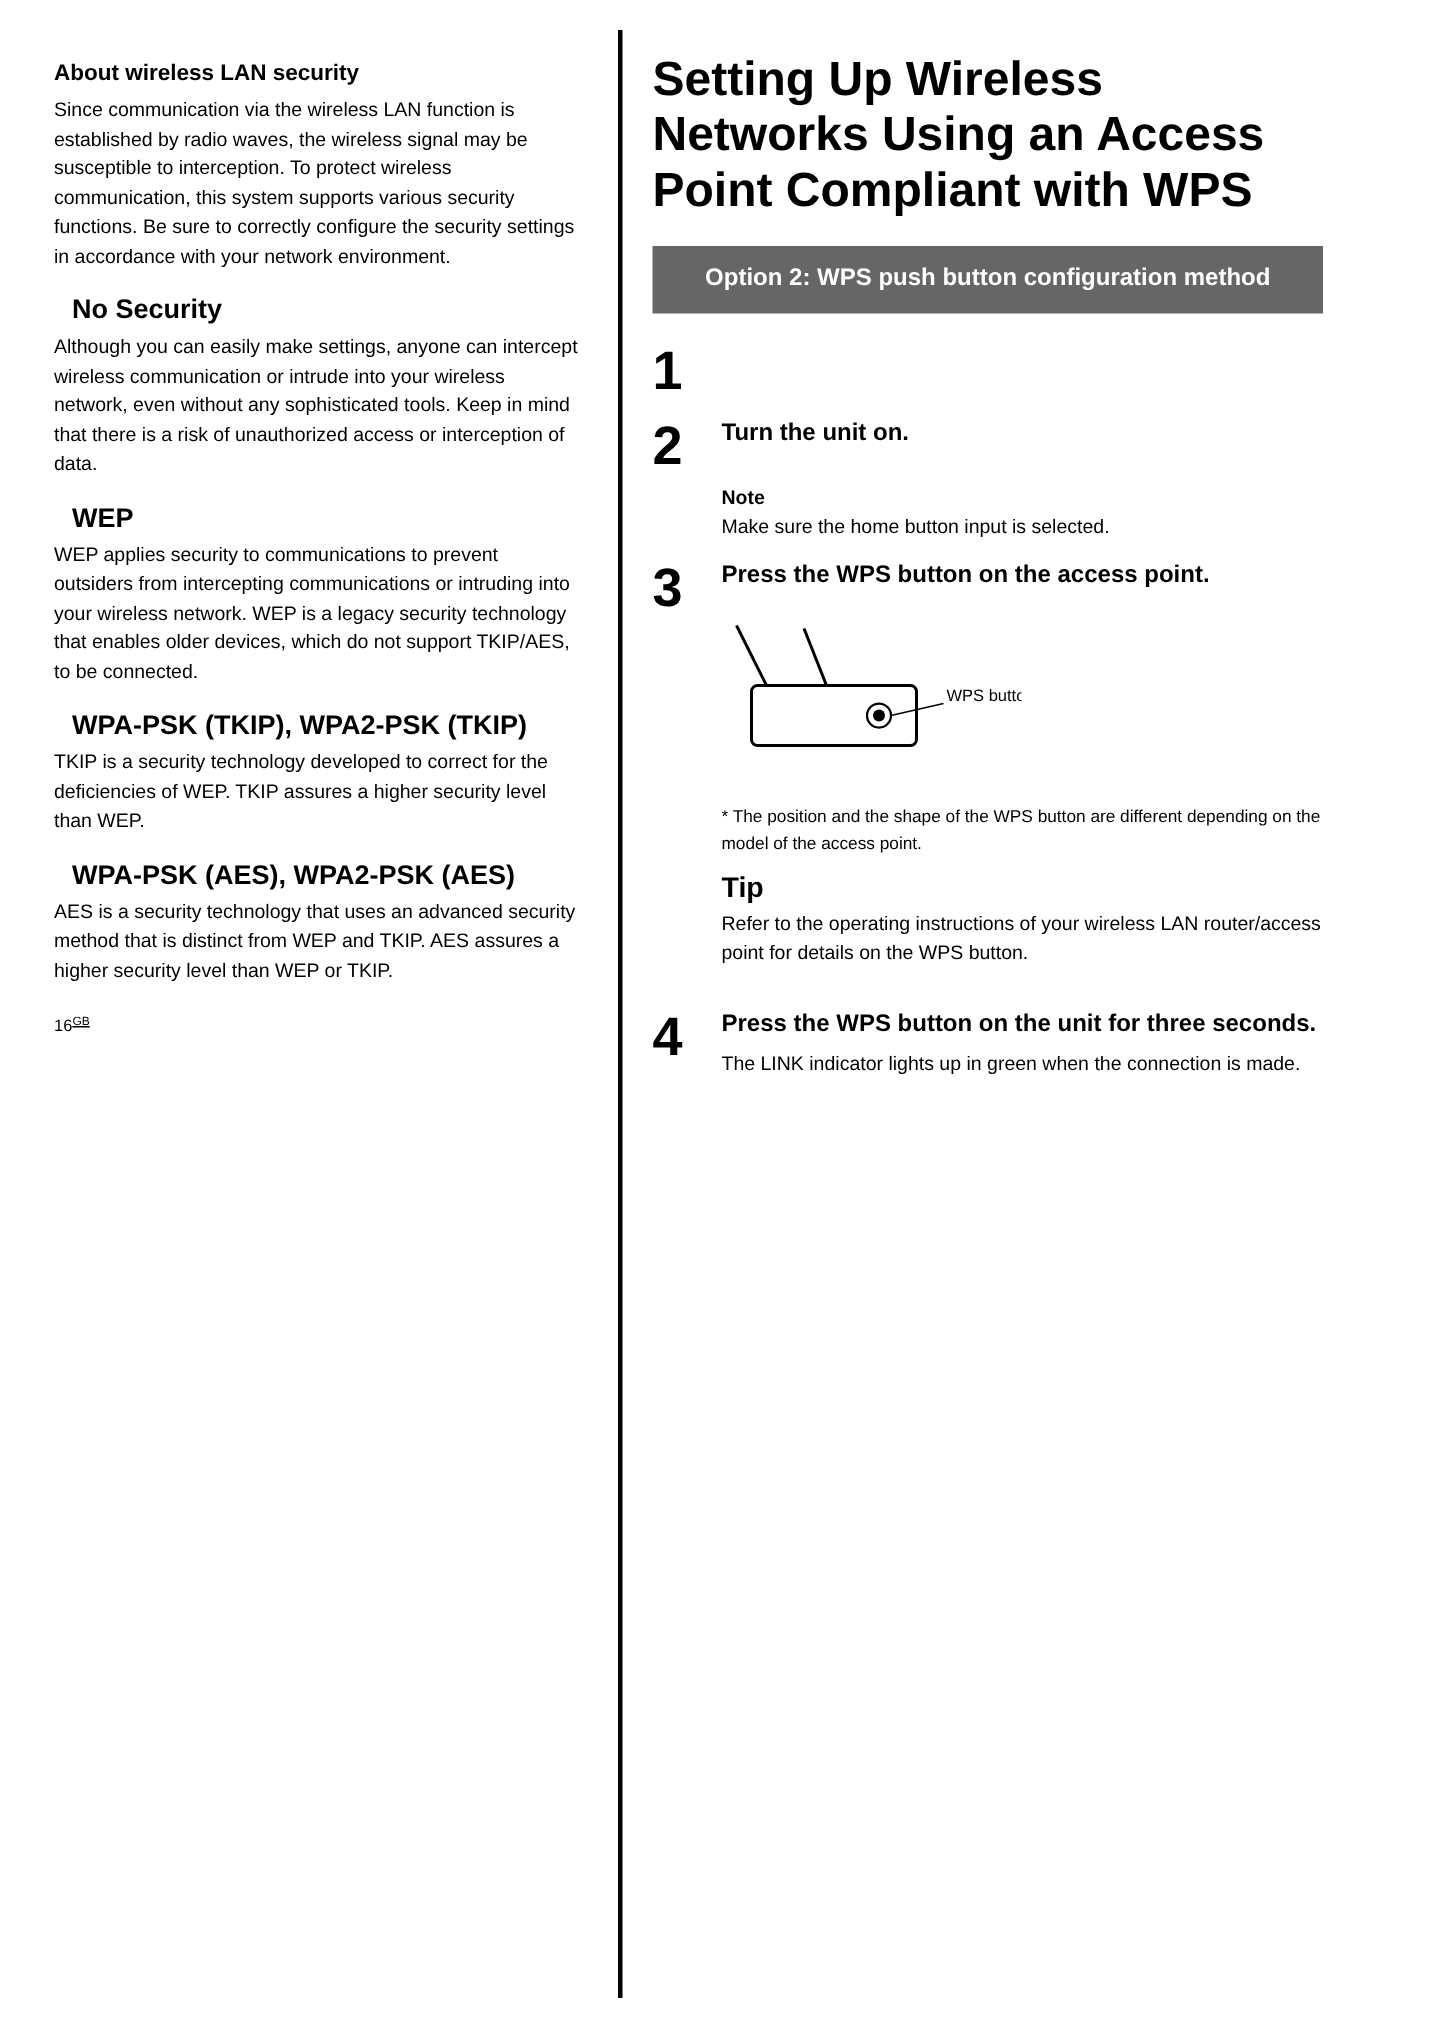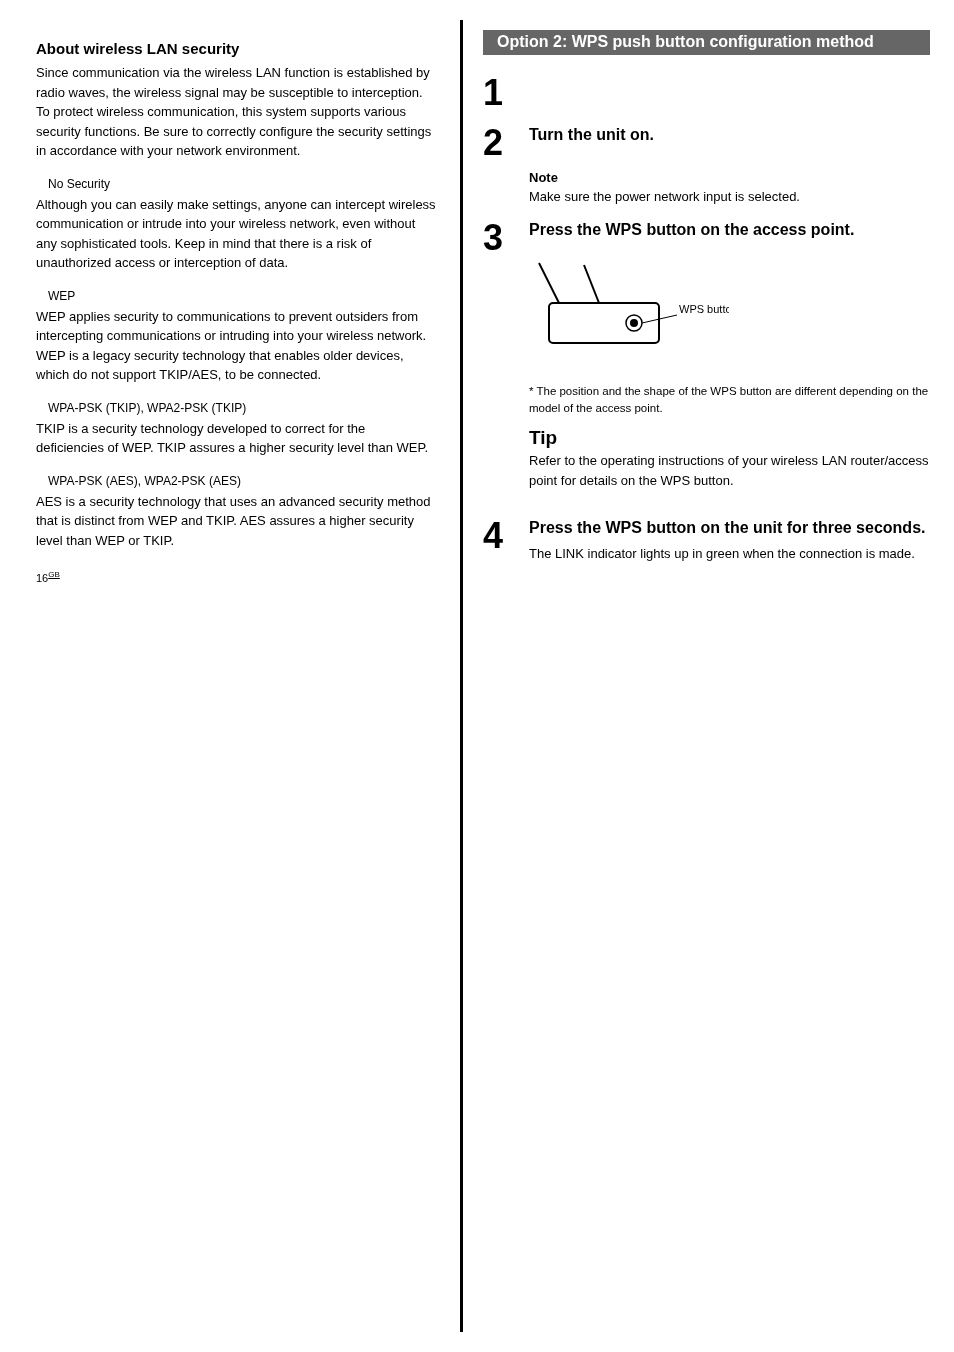--- a/index.html
+++ b/index.html
@@ -19,21 +19,21 @@
 
     .page-container {
       display: flex;
       width: 954px;
       min-height: 1352px;
       padding: 20px 0;
     }
 
     
     .left-column {
-      width: 460px;
+      width: 412px;
       padding: 20px 24px 20px 36px;
       flex-shrink: 0;
     }
 
     
     .right-column {
       width: 494px;
       padding: 10px 24px 20px 20px;
       flex-shrink: 0;
       border-left: 3px solid #000;
@@ -46,41 +46,42 @@
       margin-bottom: 6px;
     }
 
     .section-body {
       font-size: 13px;
       line-height: 1.5;
       margin-bottom: 16px;
     }
 
     .subsection-title {
-      font-size: 12px;
-      font-weight: normal;
+      font-size: 18px;
+      font-weight: bold;
       margin-bottom: 4px;
       margin-top: 10px;
       padding-left: 12px;
     }
 
     
     .main-title {
       font-size: 32px;
       font-weight: bold;
       line-height: 1.15;
       margin-bottom: 20px;
       margin-top: 4px;
     }
 
     .option-box {
       background: #666;
       color: #fff;
-      padding: 2px 14px;
+      padding: 12px 14px;
       margin-bottom: 20px;
+      text-align: center;
     }
 
     .option-box-title {
       font-size: 16px;
       font-weight: bold;
       line-height: 1.3;
     }
 
     .step-container {
       display: flex;
@@ -195,37 +196,38 @@
       <div class="subsection-title">WPA-PSK (AES), WPA2-PSK (AES)</div>
       <div class="section-body">AES is a security technology that uses an advanced security method that is distinct from WEP and TKIP. AES assures a higher security level than WEP or TKIP.</div>
     </div>
 
     <div class="page-number">
       <span>16</span><sup>GB</sup>
     </div>
   </div>
 
   <div class="right-column">
+    <div class="main-title">Setting Up Wireless Networks Using an Access Point Compliant with WPS</div>
 
     <div class="option-box">
       <div class="option-box-title">Option 2: WPS push button configuration method</div>
     </div>
 
     <div class="step-container">
       <div class="step-number">1</div>
       <div class="step-content">
       </div>
     </div>
 
     <div class="step-container">
       <div class="step-number">2</div>
       <div class="step-content">
         <div class="step-heading">Turn the unit on.</div>
         <div class="note-title">Note</div>
-        <div class="note-body">Make sure the power network input is selected.</div>
+        <div class="note-body">Make sure the home button input is selected.</div>
       </div>
     </div>
 
     <div class="step-container">
       <div class="step-number">3</div>
       <div class="step-content">
         <div class="step-heading">Press the WPS button on the access point.</div>
 
         <div class="wps-illustration">
           <svg class="wps-svg" viewBox="0 0 200 110" xmlns="http://www.w3.org/2000/svg">

